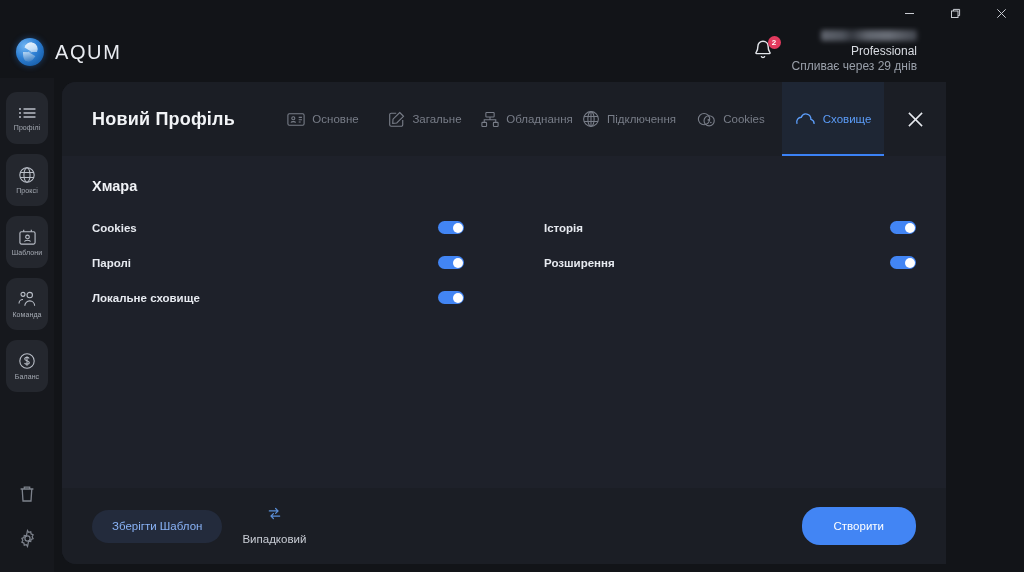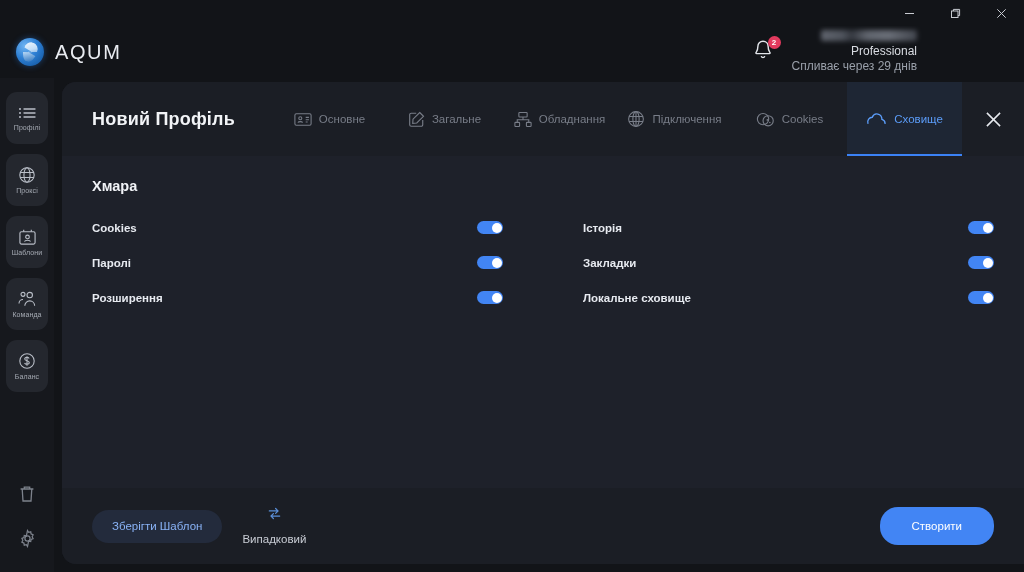--- a/index.html
+++ b/index.html
@@ -95,21 +95,21 @@
   .rail-bottom { margin-top: auto; display: flex; flex-direction: column; align-items: center; }
   .rail-icon-plain {
     width: 42px; height: 44px;
     display: flex; align-items: center; justify-content: center;
     color: #7d828c; cursor: pointer;
   }
 
   
   .modal {
     position: absolute; left: 62px; top: 82px;
-    width: 962px; height: 482px;
+    width: 884px; height: 482px;
     background: #1b1e25;
     border-radius: 14px 0 0 14px;
     overflow: hidden;
     display: flex; flex-direction: column;
     z-index: 25;
   }
   .modal-head {
     height: 74px; flex: 0 0 74px;
     display: flex; align-items: stretch;
     background: #1b1e25;
@@ -413,26 +413,20 @@
       </div>
       <div class="row">
         <span class="row-label">Історія</span>
         <span class="toggle on">
             <span class="knob"></span>
           </span>
       </div>
 
       <div class="row">
         <span class="row-label">Паролі</span>
-        <span class="toggle on">
-            <span class="knob"></span>
-          </span>
-      </div>
-      <div class="row">
-        <span class="row-label">Закладки</span>
         <span class="toggle on">
             <span class="knob"></span>
           </span>
       </div>
 
       <div class="row">
         <span class="row-label">Розширення</span>
         <span class="toggle on">
             <span class="knob"></span>
           </span>

